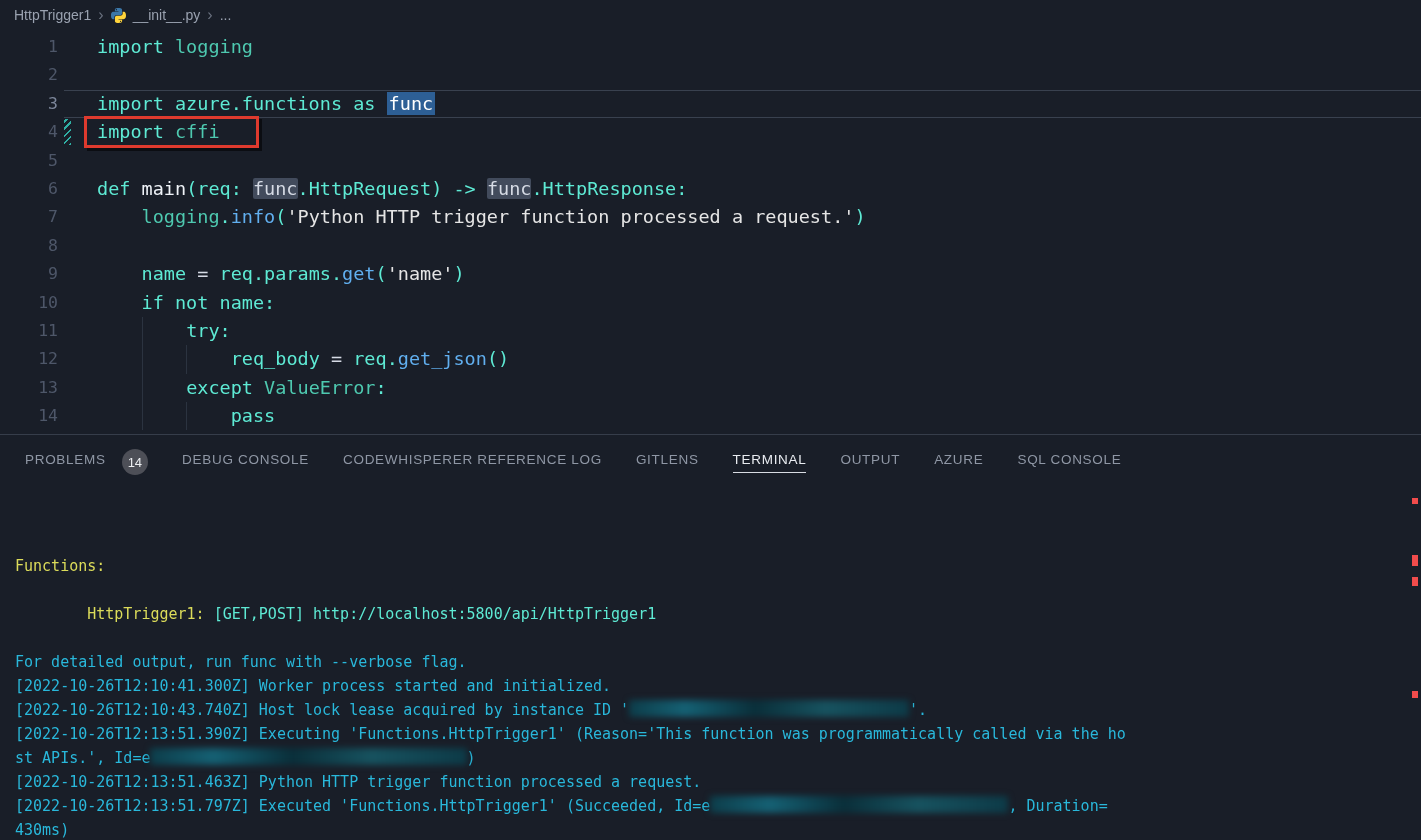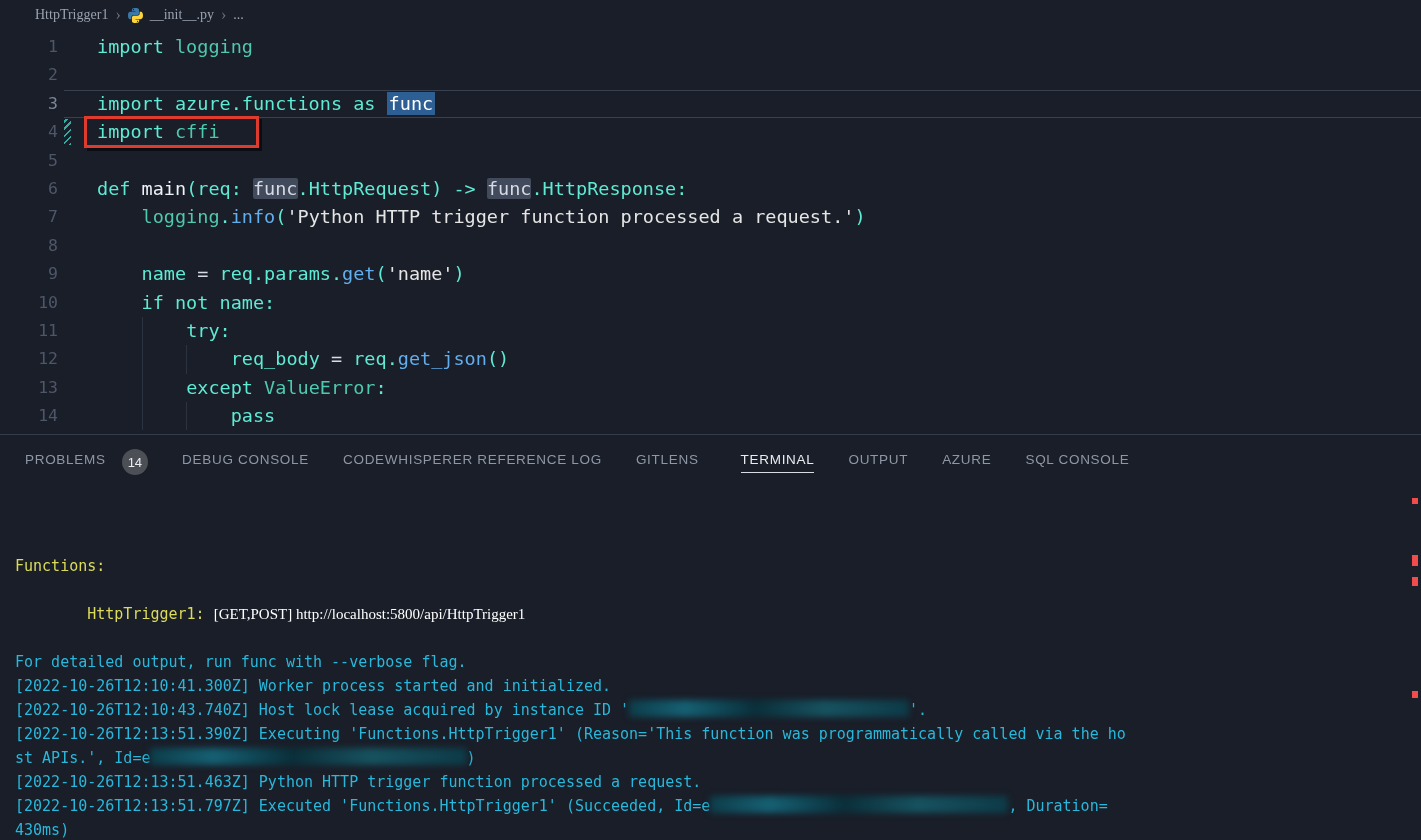--- a/index.html
+++ b/index.html
@@ -9,22 +9,22 @@
     position: relative;
     background: #191e28;
     overflow: hidden;
     font-family: "Liberation Sans", sans-serif;
   }
 
   
   .breadcrumb {
     position: absolute; top: 0; left: 0; right: 0; height: 30px;
     display: flex; align-items: center;
-    padding-left: 35px; gap: 7px;
-    color: #9aa2b0; font-size: 14px; font-family: Liberation Serif, serif;
+    padding-left: 14px; gap: 7px;
+    color: #9aa2b0; font-size: 14px;
   }
   .bc-item { cursor: pointer; }
   .bc-sep { color: #69717f; font-size: 16px; line-height: 14px; }
   .py-icon { display: inline-flex; width: 15px; height: 15px; }
 
   
   .editor {
     position: absolute; top: 30px; left: 0; right: 0; height: 404px;
     overflow: hidden; padding-top: 3px;
     font-family: "DejaVu Sans Mono", monospace;
@@ -76,40 +76,40 @@
   .tabbar {
     height: 54px; display: flex; align-items: center;
     padding-left: 25px; gap: 34px;
   }
   .tab {
     display: flex; align-items: center;
     color: #8f97a5; font-size: 13.5px; letter-spacing: 0.7px;
     cursor: pointer; white-space: nowrap;
   }
   .tab-label { padding-bottom: 5px; border-bottom: 1.5px solid transparent; }
-  .tab.active { color: #e8ebf0; margin-left: 8px; }
+  .tab.active { color: #e8ebf0; }
   .tab.active .tab-label { border-bottom-color: #d8dce3; }
   .badge {
     margin-left: 16px; min-width: 26px; height: 26px; border-radius: 13px;
     background: #4d4f57; color: #eceef1;
     display: inline-flex; align-items: center; justify-content: center;
     font-size: 13px; padding: 0 6px; letter-spacing: 0;
   }
 
   .terminal {
     position: absolute; top: 54px; left: 0; right: 0; bottom: 0;
     padding: 65px 24px 0 15px;
     font-family: "DejaVu Sans Mono", monospace;
     font-size: 15px; line-height: 24px;
     cursor: text;
   }
   .term-line { white-space: pre; height: 24px; }
   .tc-cyan   { color: #29b8db; }
   .tc-yellow { color: #dcdc5a; }
-  .tc-green  { color: #ffffff; font-family: Liberation Serif, serif; }
+  .tc-green  { color: #5eead4; }
   .blur-redact {
     display: inline-block; height: 17px; vertical-align: middle;
     margin-top: -4px; border-radius: 2px;
     background: linear-gradient(90deg, #0d3d4a, #156073 20%, #0a2f3a 45%, #17525f 70%, #0d3a47);
     filter: blur(3px);
   }
 
   .overview { position: absolute; top: 0; right: 0; bottom: 0; width: 8px; }
   .scroll-mark { position: absolute; right: 3px; width: 6px; }
 </style>

